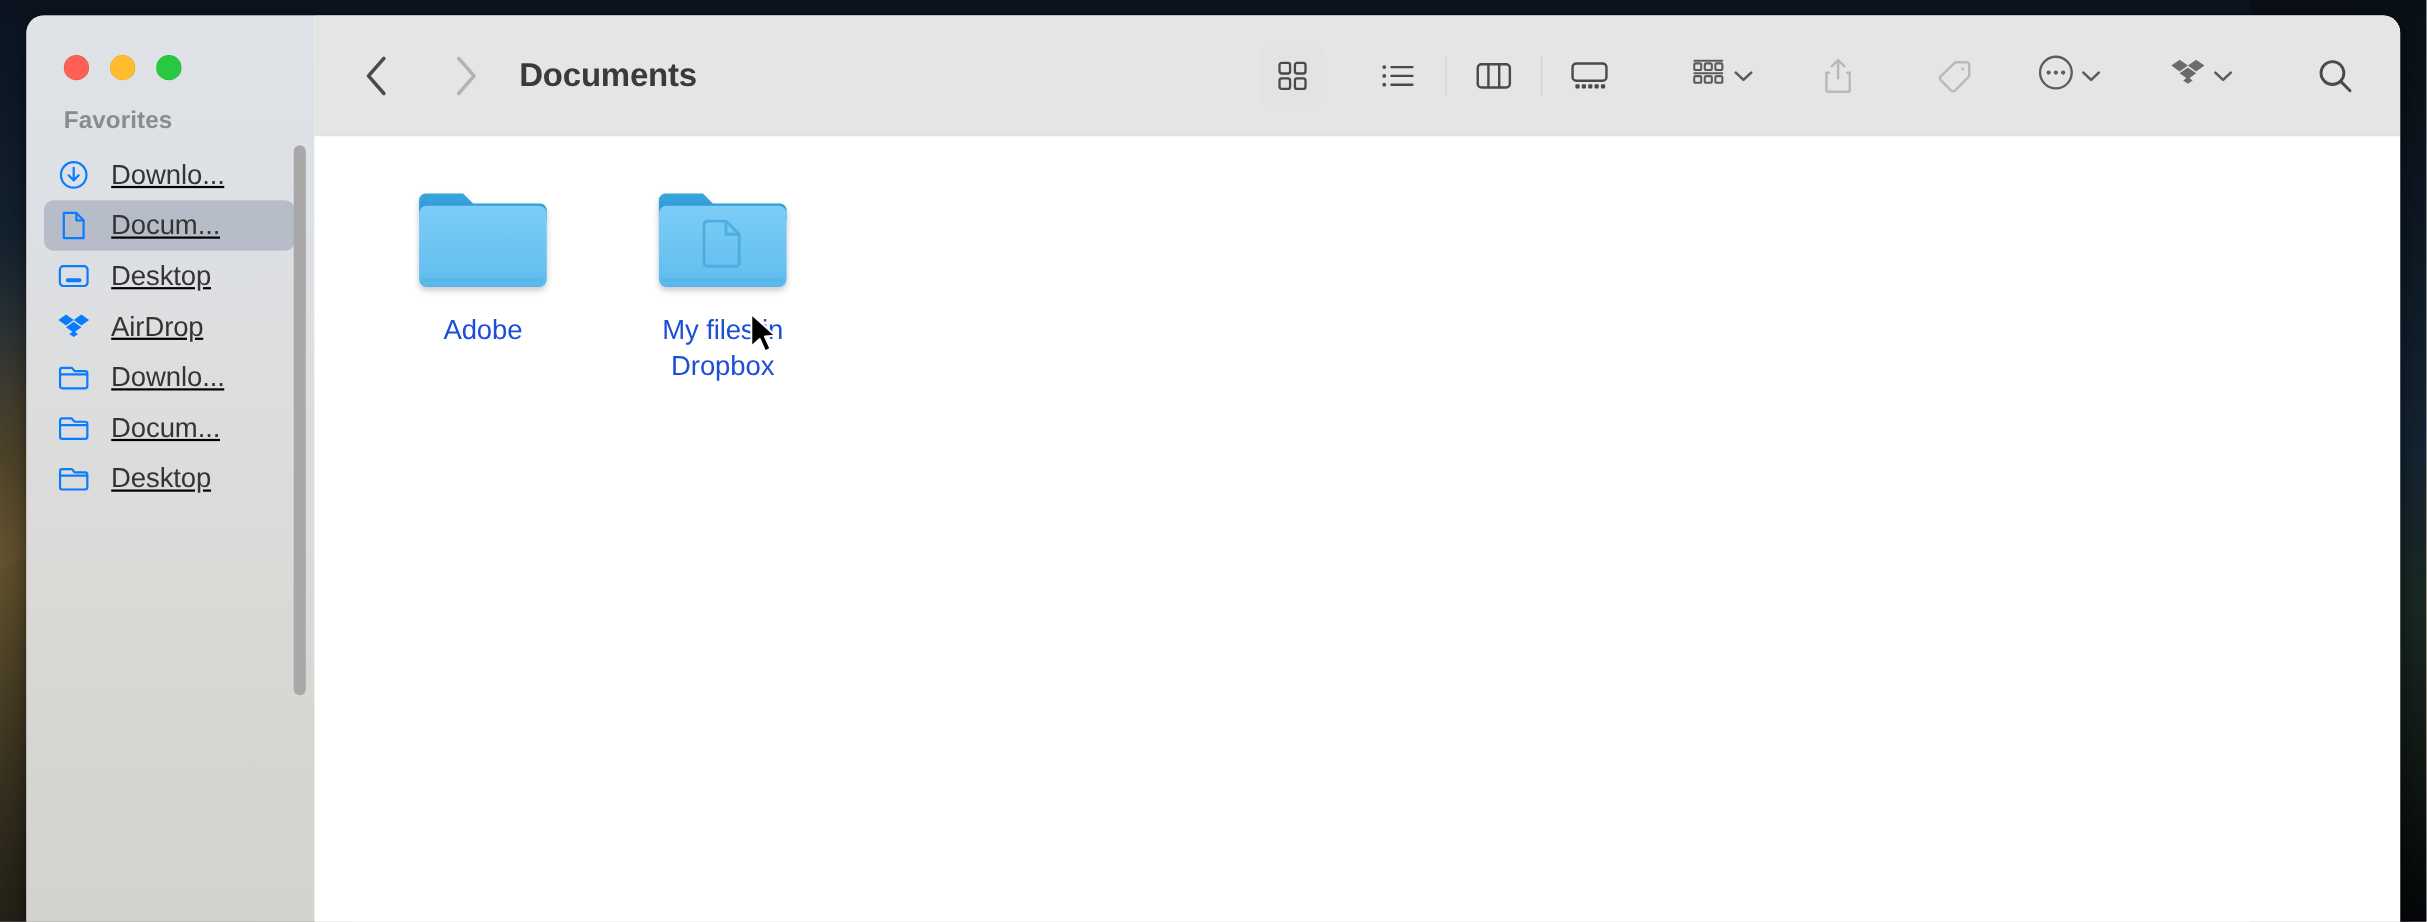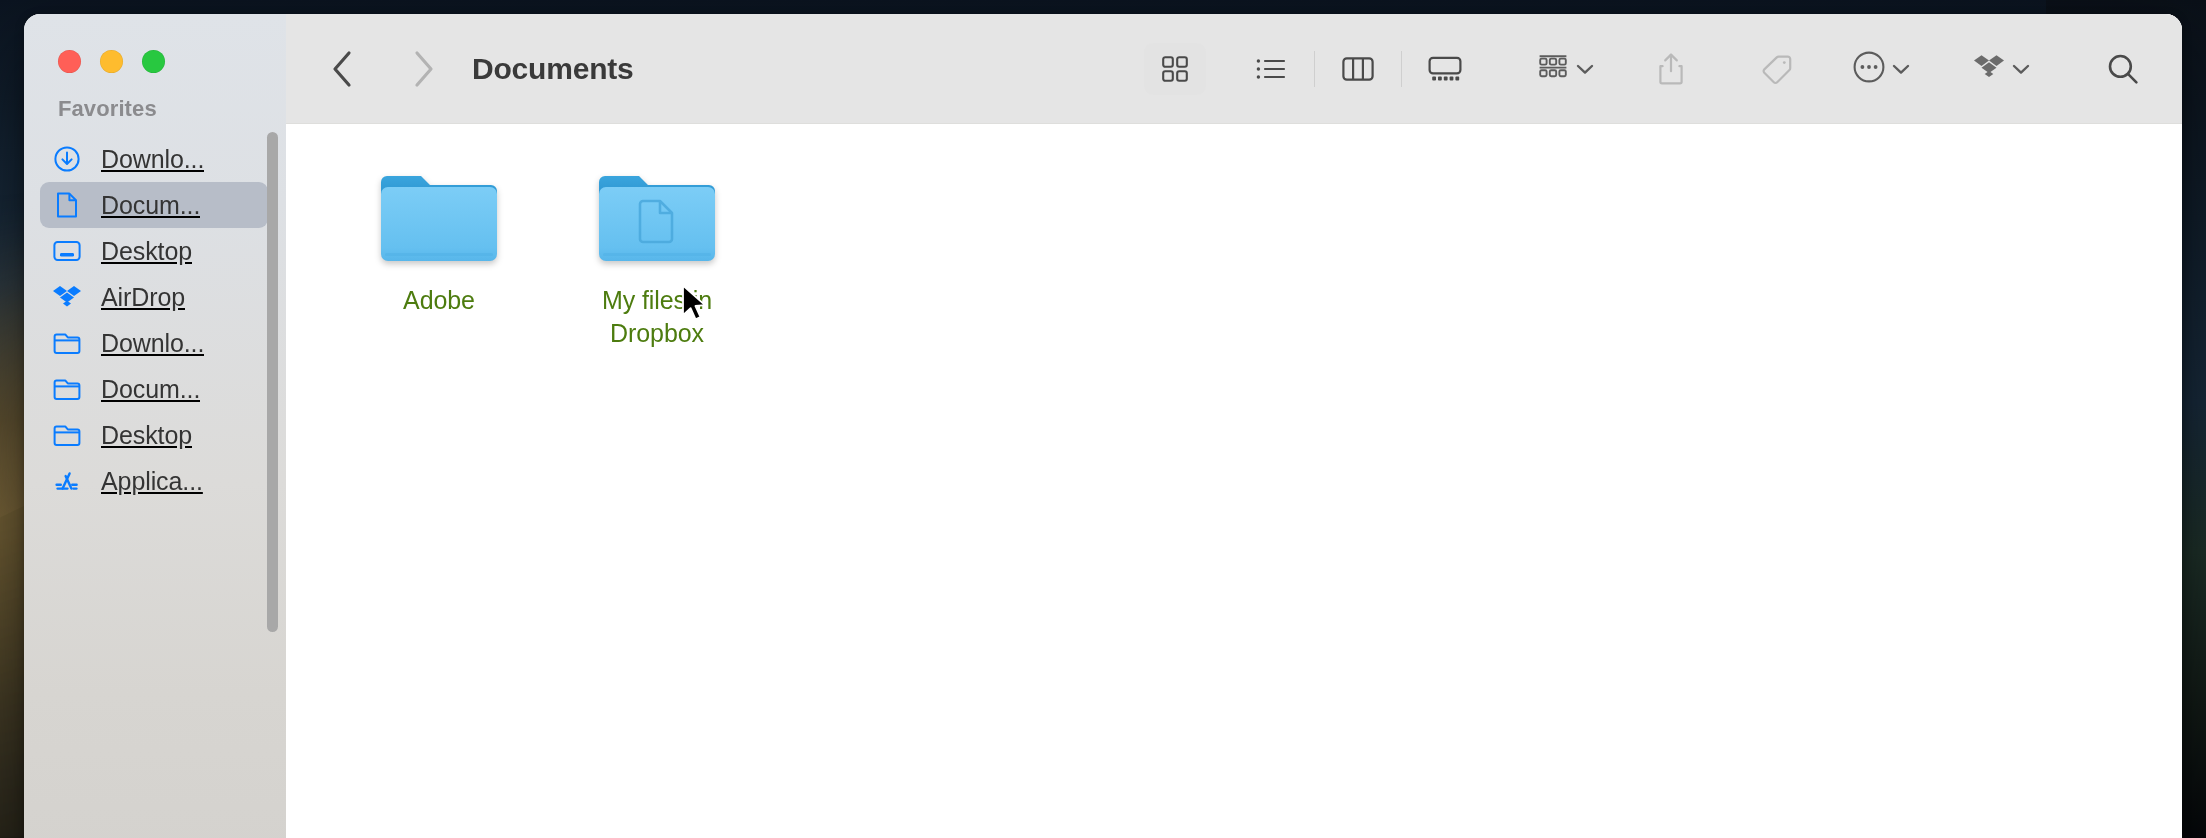--- a/index.html
+++ b/index.html
@@ -111,21 +111,21 @@
     flex:1; background:#fff; position:relative;
     padding:40px 0 0 44px;
     display:flex; flex-wrap:wrap; align-content:flex-start; gap:0;
   }
   .file-item {
     width:218px; display:flex; flex-direction:column; align-items:center;
     padding-top:4px; cursor:default;
   }
   .folder { position:relative; width:124px; height:100px; margin-bottom:16px; filter:drop-shadow(0 3px 3px rgba(0,0,0,.22)); }
   .file-label {
-    font-size:25px; color:#4d7c0f; text-align:center; line-height:1.32;
+    font-size:25px; color:#1d4ed8; text-align:center; line-height:1.32;
     max-width:190px; letter-spacing:-.1px;
   }
   #cursor-arrow { position:absolute; left:394px; top:160px; pointer-events:none; }
 </style>
 </head>
 <body>
 
 <div id="desktop">
   <div id="wallpaper-glow"></div>
   <div id="wallpaper-ridge"></div>
@@ -214,35 +214,20 @@
             <svg width="30" height="26" viewBox="0 0 30 26">
               <path d="M2.6 7.4V21a2 2 0 0 0 2 2h20.8a2 2 0 0 0 2-2V9.4a2 2 0 0 0-2-2h-9.6l-2.6-3H4.6a2 2 0 0 0-2 2z" fill="none" stroke="#0a7cff" stroke-width="2" stroke-linejoin="round"></path>
               <path d="M2.6 10.4h24.8" fill="none" stroke="#0a7cff" stroke-width="2"></path>
             </svg>
           </span>
           <span class="sb-label">Desktop</span>
         </div>
 
 
 
-        <div class="sb-item">
-          <span class="sb-icon">
-            <svg width="30" height="28" viewBox="0 0 30 28">
-              <g stroke="#0a7cff" stroke-width="2.4" stroke-linecap="round" fill="none">
-                <path d="M10.6 21.6 17.6 6.4"></path>
-                <path d="M19.4 21.6 13.6 9"></path>
-                <path d="M5.6 21.6h9.8"></path>
-                <path d="M4.6 17.8h4.2"></path>
-                <path d="M20.2 17.8h4.4"></path>
-                <path d="M24.4 21.6h-3"></path>
-              </g>
-            </svg>
-          </span>
-          <span class="sb-label">Applica...</span>
-        </div>
 
       </div>
 
       <div id="sidebar-scrollbar"></div>
     </div>
 
     <div id="right-pane">
 
       <div id="toolbar">
 

